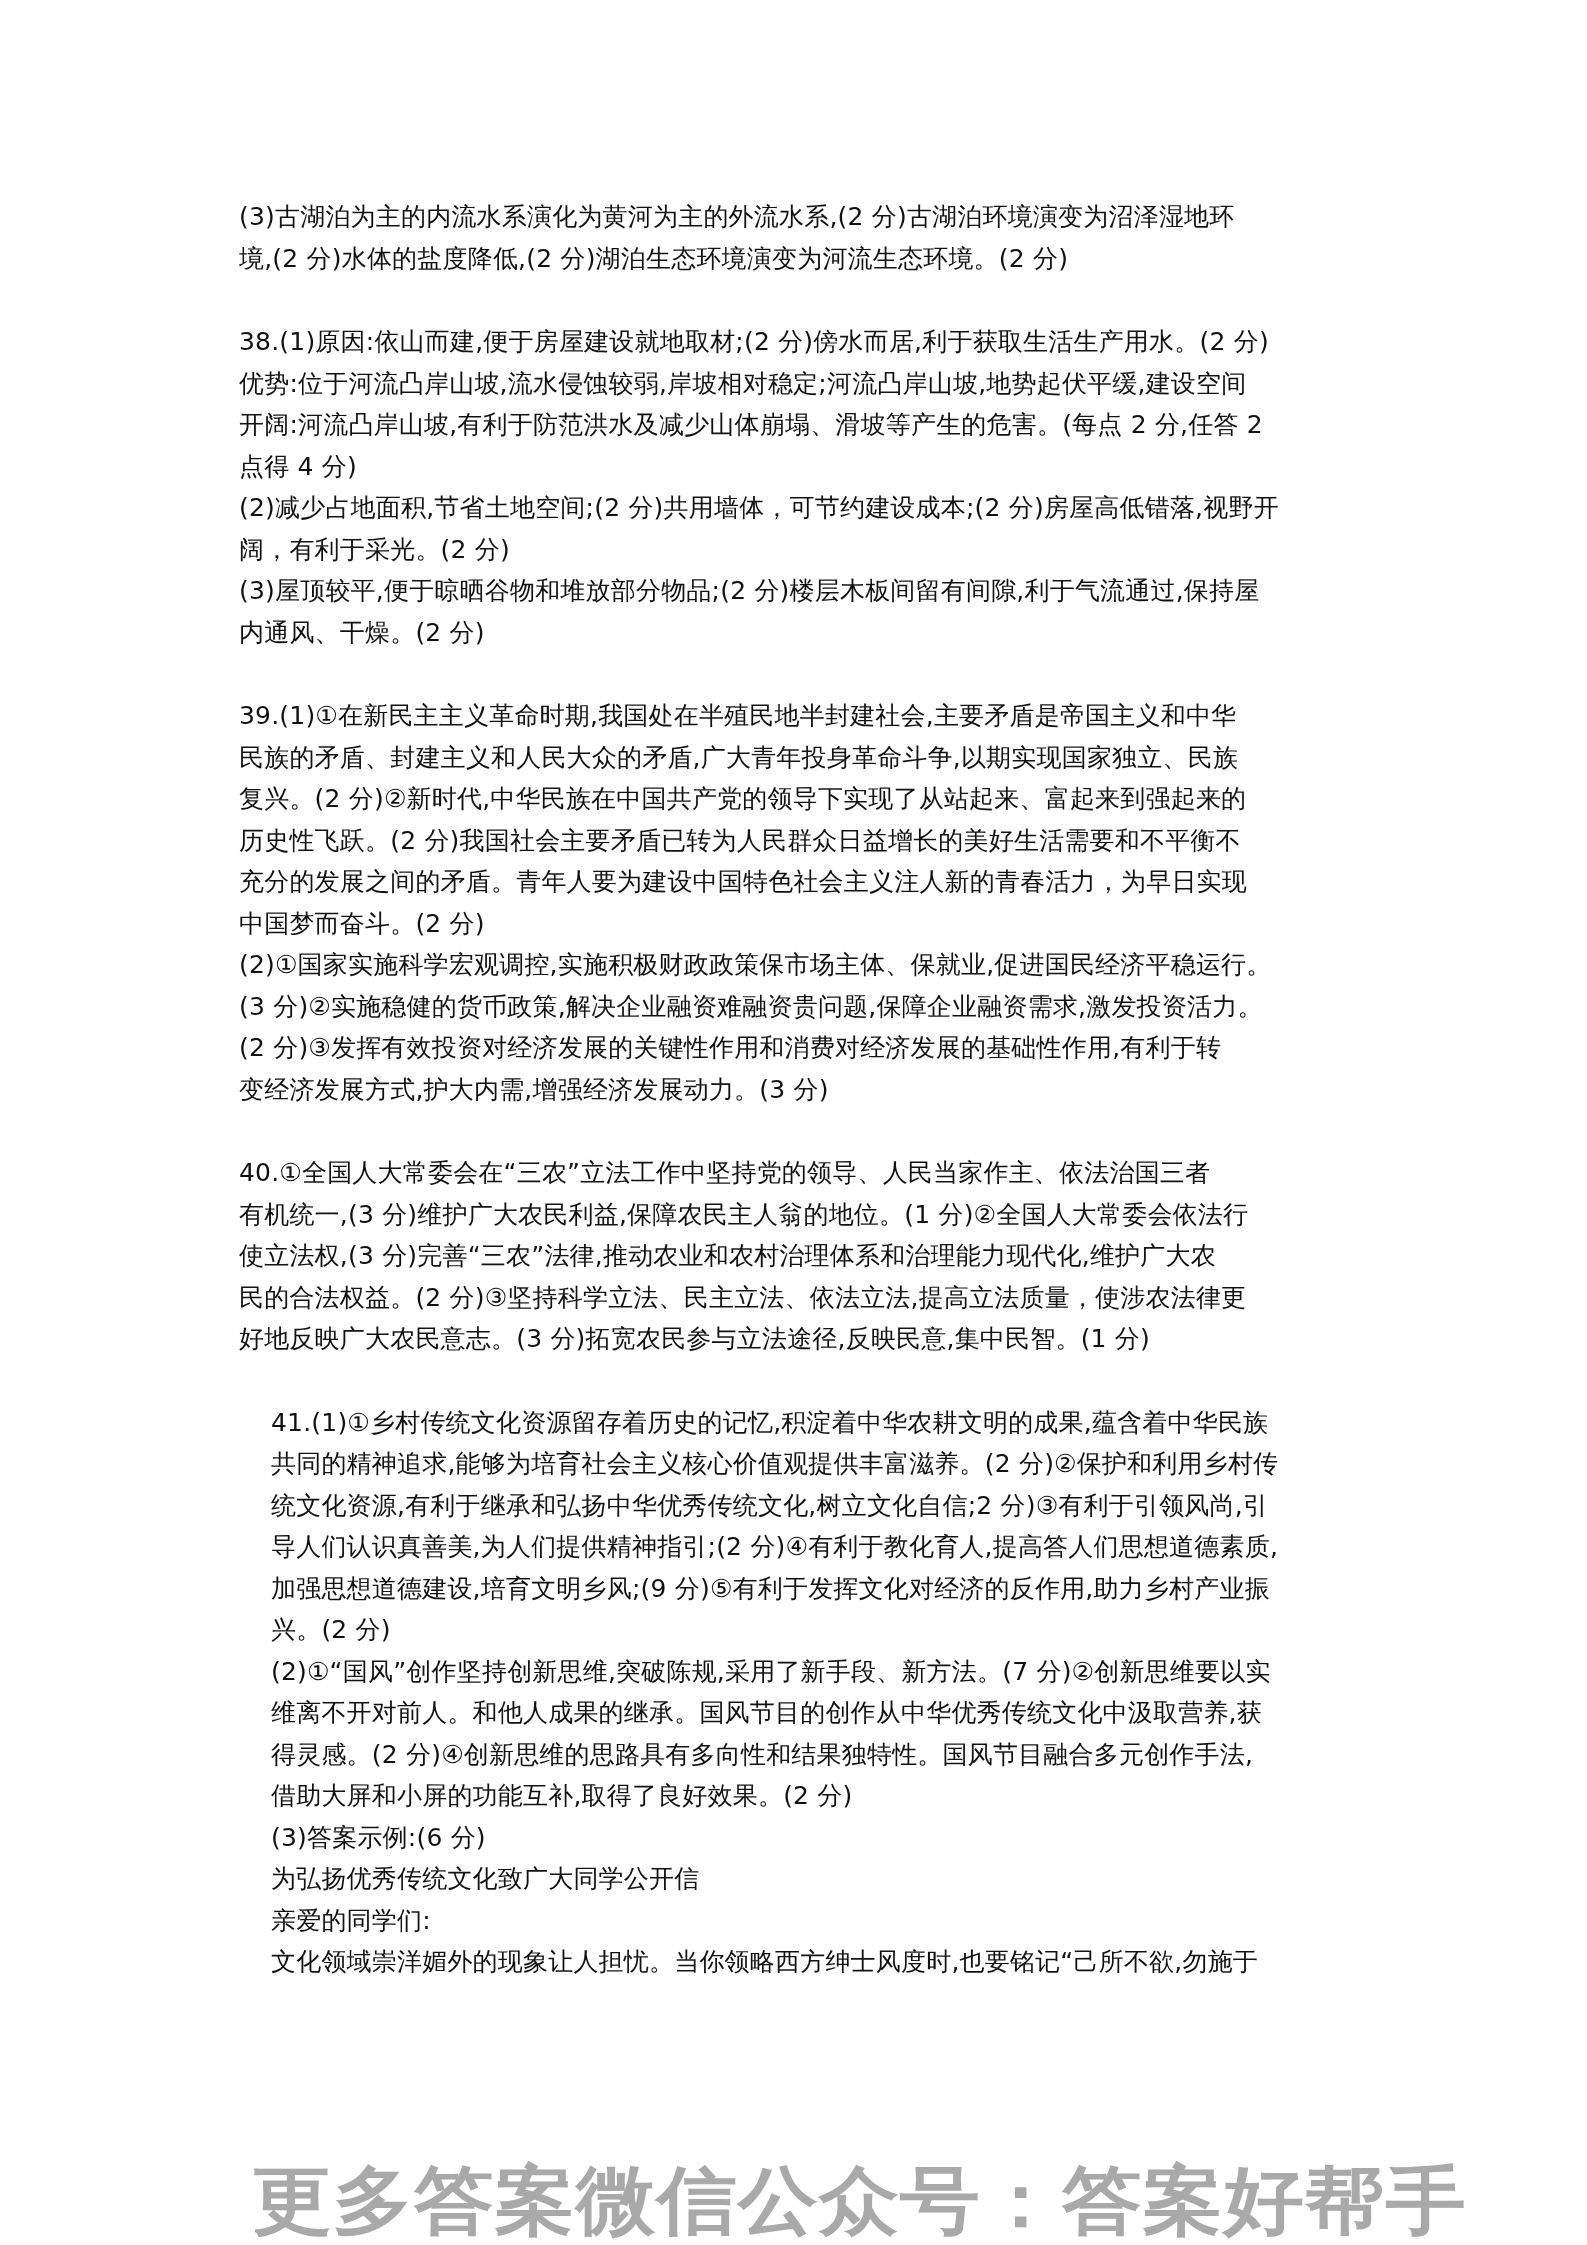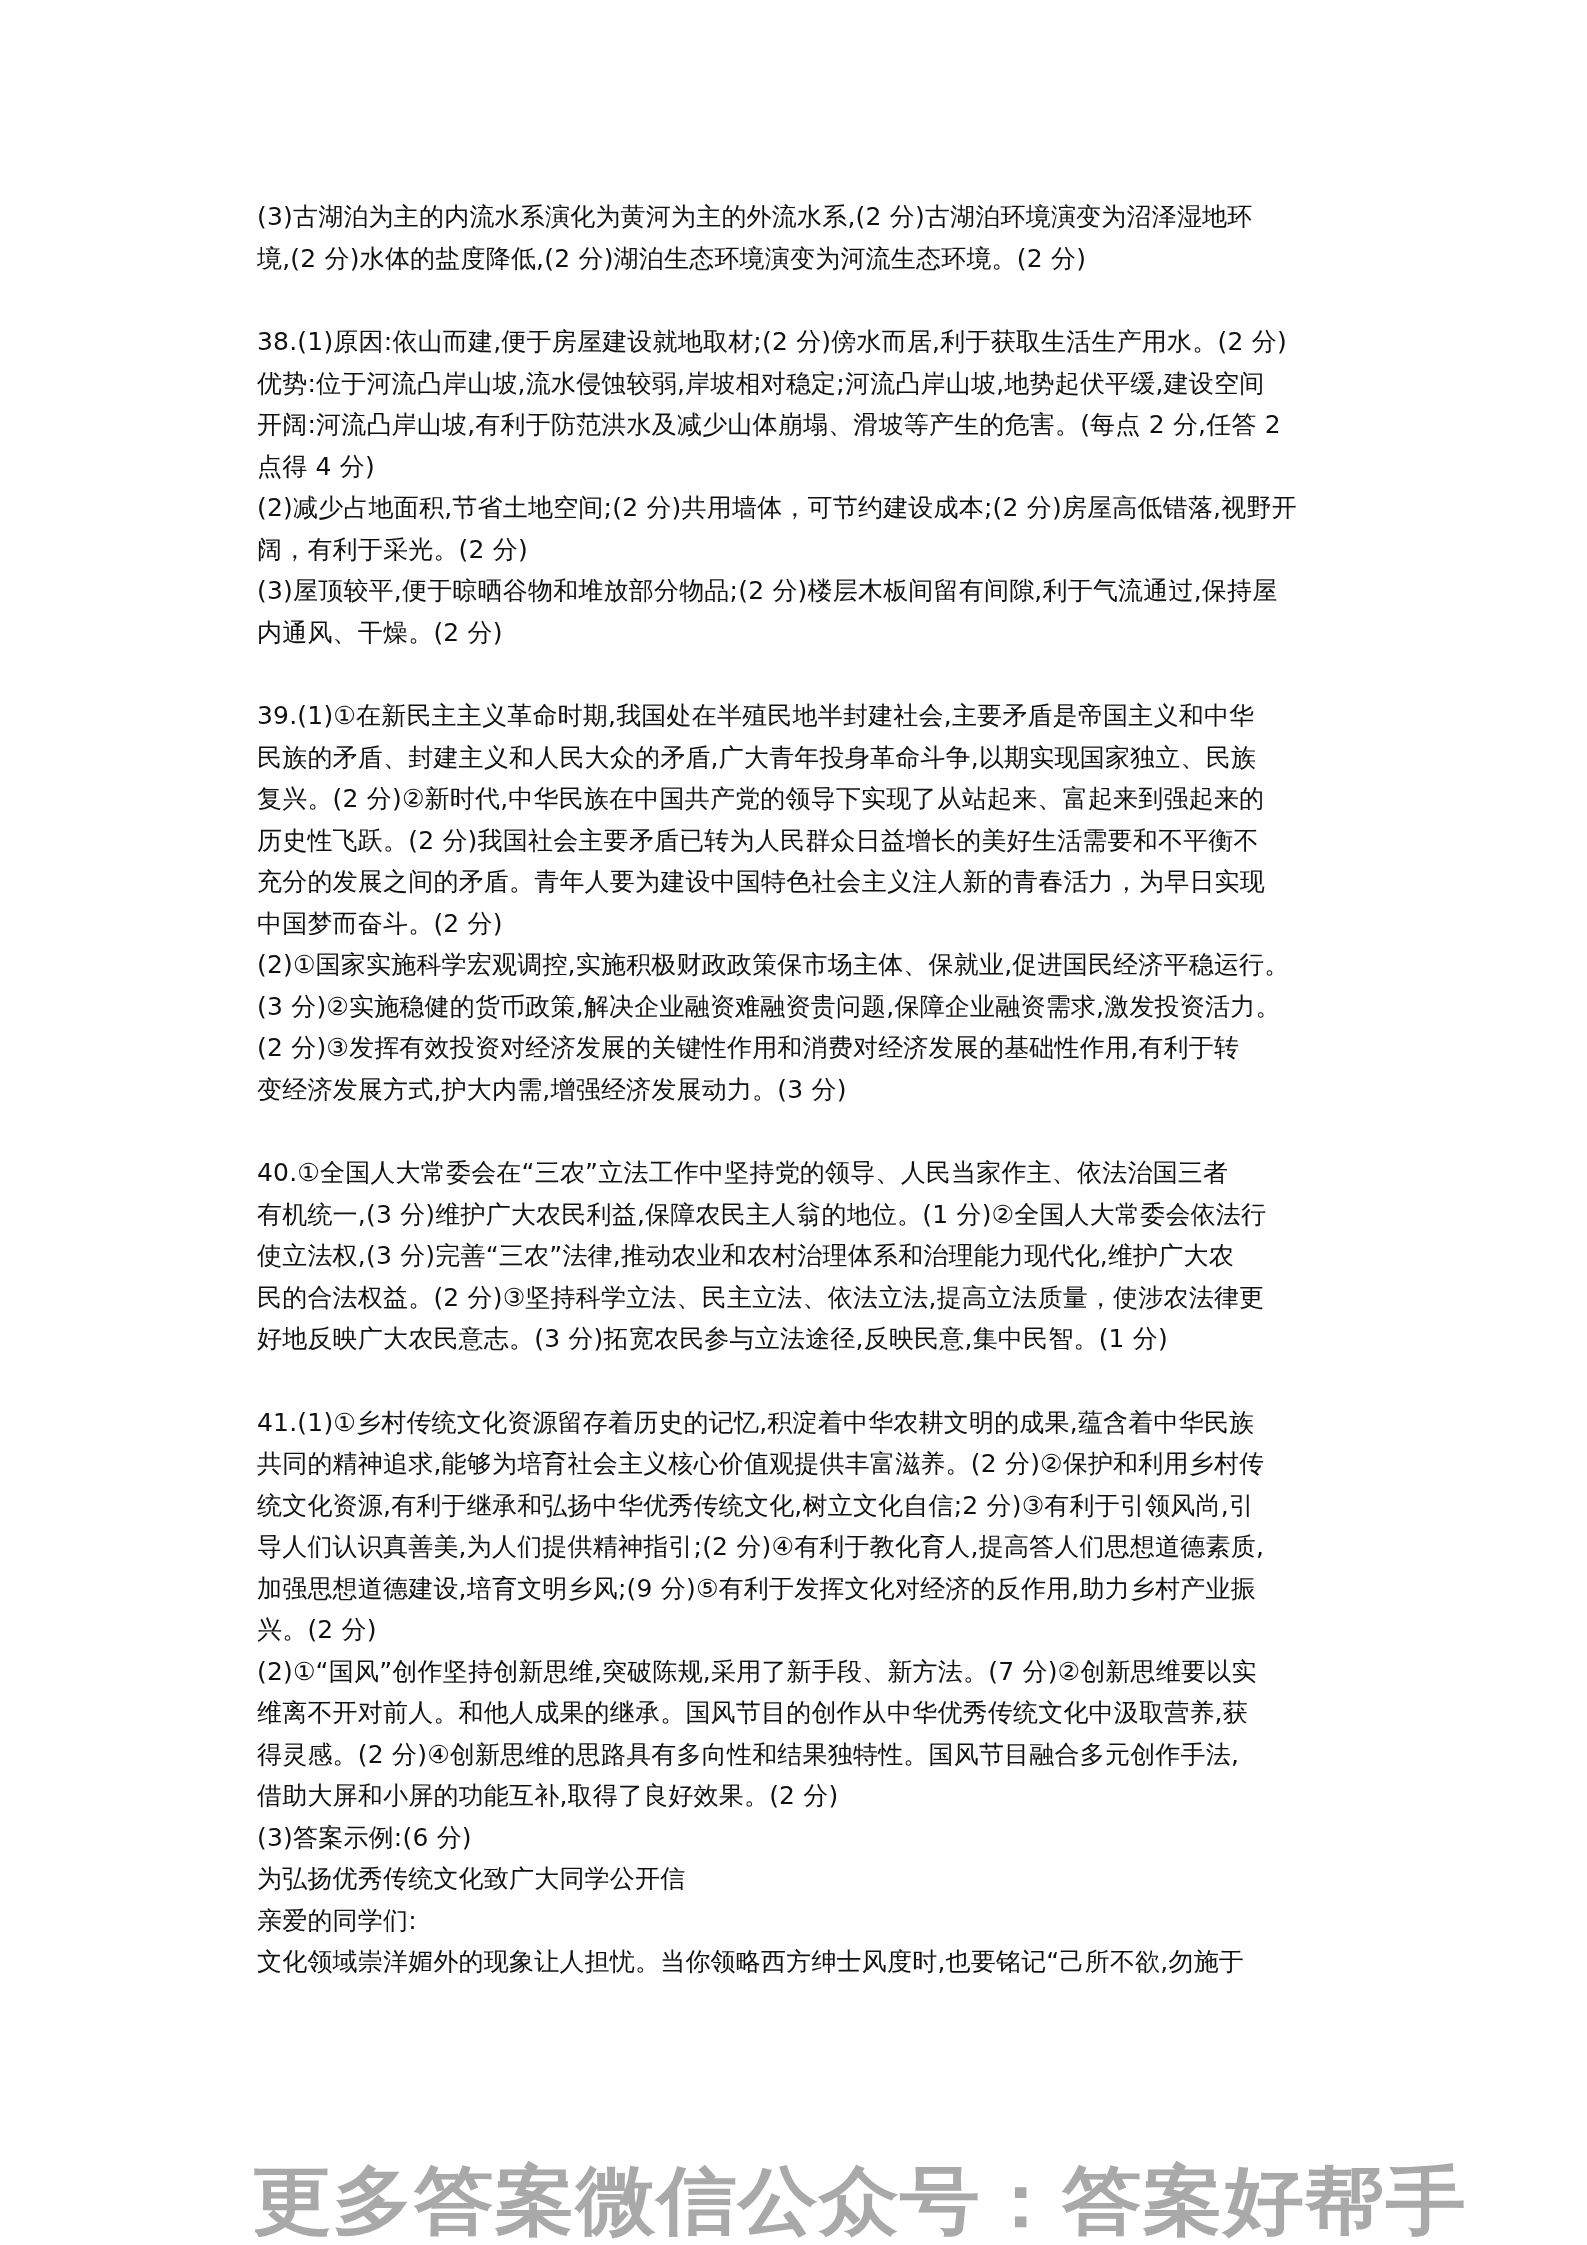--- a/index.html
+++ b/index.html
@@ -10,35 +10,35 @@
     body {
       width: 1587px;
       height: 2245px;
       position: relative;
       overflow: hidden;
       font-family: "DejaVu Sans", "Liberation Sans", sans-serif;
       color: #111111;
     }
     .page {
       position: absolute;
-      left: 257px;
+      left: 239px;
       top: 196px;
       width: 1110px;
     }
     .block {
       margin: 0 0 42px 0;
     }
     .line {
       font-size: 25px;
       line-height: 41.5px;
       height: 41.5px;
       white-space: nowrap;
       letter-spacing: 0.2px;
     }
-    .letter .line { height: 41.5px; }
+    .letter .line { height: 41.5px; margin-left: 32px; }
     .watermark {
       position: absolute;
       left: 195px;
       top: 2160px;
       width: 1230px;
       text-align: center;
       font-family: "DejaVu Sans", sans-serif;
       font-weight: bold;
       font-size: 74px;
       line-height: 80px;

